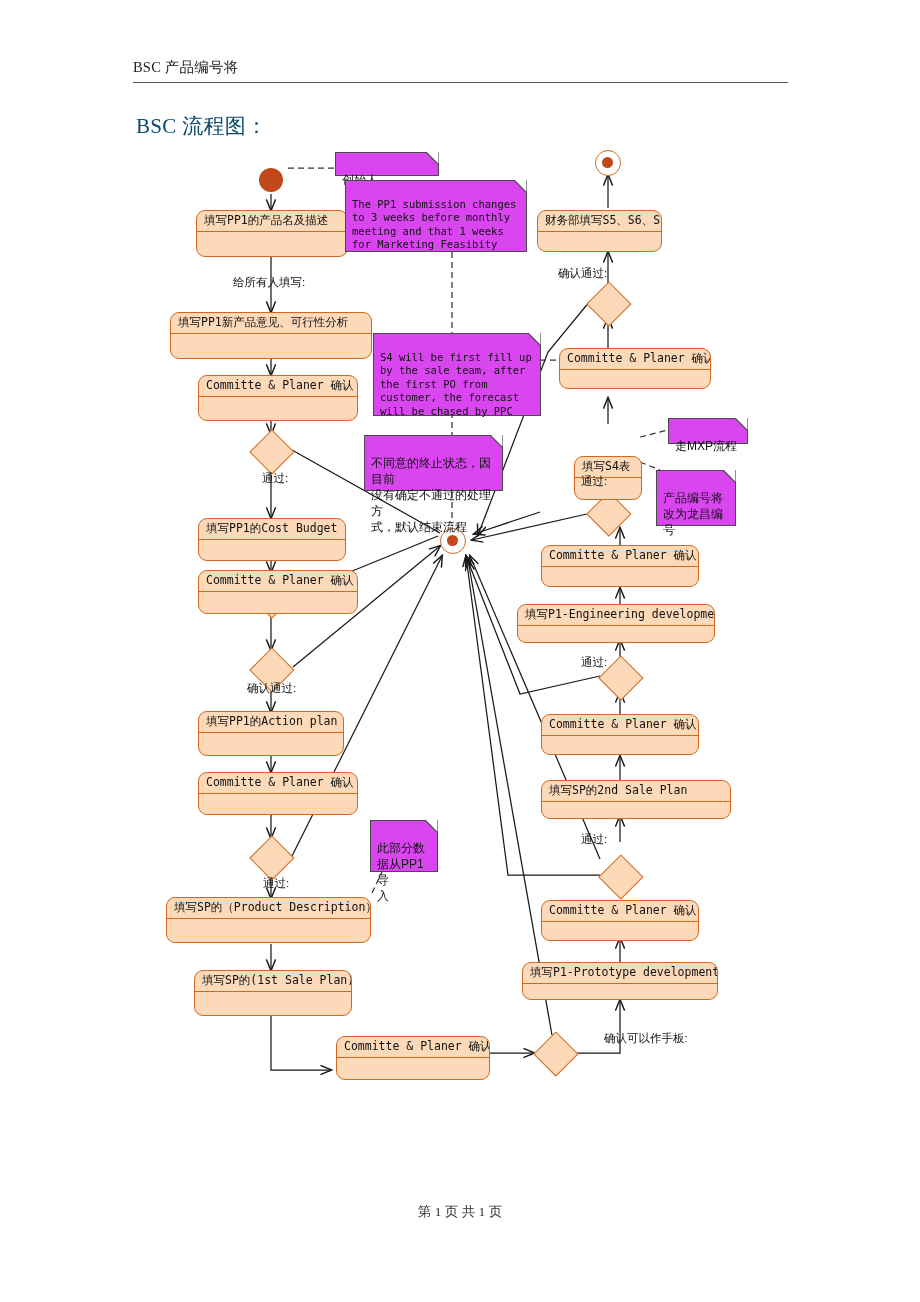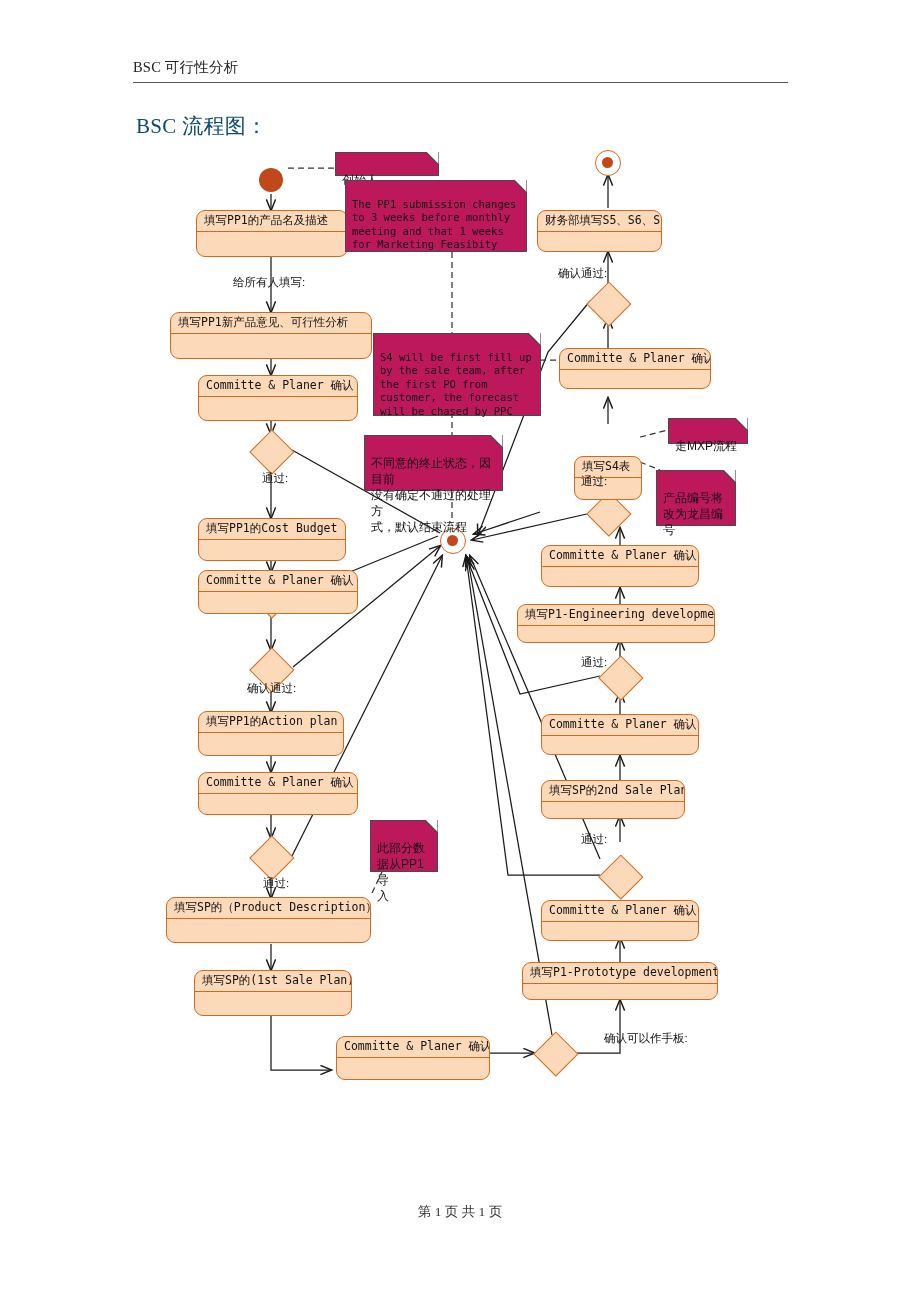--- a/index.html
+++ b/index.html
@@ -84,21 +84,21 @@
     white-space: nowrap;
     overflow: hidden;
   }
   .node .body {
     height: 100%;
   }
   .note {
     position: absolute;
     box-sizing: border-box;
     border: 1.1px solid #4a4a4a;
-    background: #be185d;
+    background: #d946ef;
     font-family: "DejaVu Sans Mono", "Liberation Mono", monospace;
     font-size: 10.5px;
     line-height: 13.6px;
     color: #111;
     padding: 3px 5px 3px 6px;
     white-space: pre-line;
   }
   .note .foldline {
     position: absolute;
     right: -1px;
@@ -125,21 +125,21 @@
     height: 1302px;
     pointer-events: none;
   }
 </style>
 </head>
 <body>
 
 <div class="page">
 
   <div class="doc-header">
-    <div class="htext">BSC 可行性分析</div>
+    <div class="htext">BSC 产品编号将</div>
     <div class="hrule"></div>
   </div>
 
   <div class="doc-title">BSC 流程图：</div>
 
   <div id="diagram">
 
     <svg class="lines" viewBox="0 0 920 1302">
       <defs>
         <marker id="ah" markerWidth="11" markerHeight="11" refX="9" refY="4.2" orient="auto">
@@ -307,21 +307,21 @@
     <div class="node" style="left:522px;top:962px;width:196px;height:38px;">
       <div class="title">填写P1-Prototype development</div>
       <div class="body"></div>
     </div>
 
     <div class="node" style="left:541px;top:900px;width:158px;height:41px;">
       <div class="title">Committe &amp; Planer 确认</div>
       <div class="body"></div>
     </div>
 
-    <div class="node" style="left:541px;top:780px;width:144px;height:39px;">
+    <div class="node" style="left:541px;top:780px;width:190px;height:39px;">
       <div class="title">填写SP的2nd Sale Plan</div>
       <div class="body"></div>
     </div>
 
     <div class="node" style="left:541px;top:714px;width:158px;height:41px;">
       <div class="title">Committe &amp; Planer 确认</div>
       <div class="body"></div>
     </div>
 
     <div class="node" style="left:517px;top:604px;width:198px;height:39px;">

